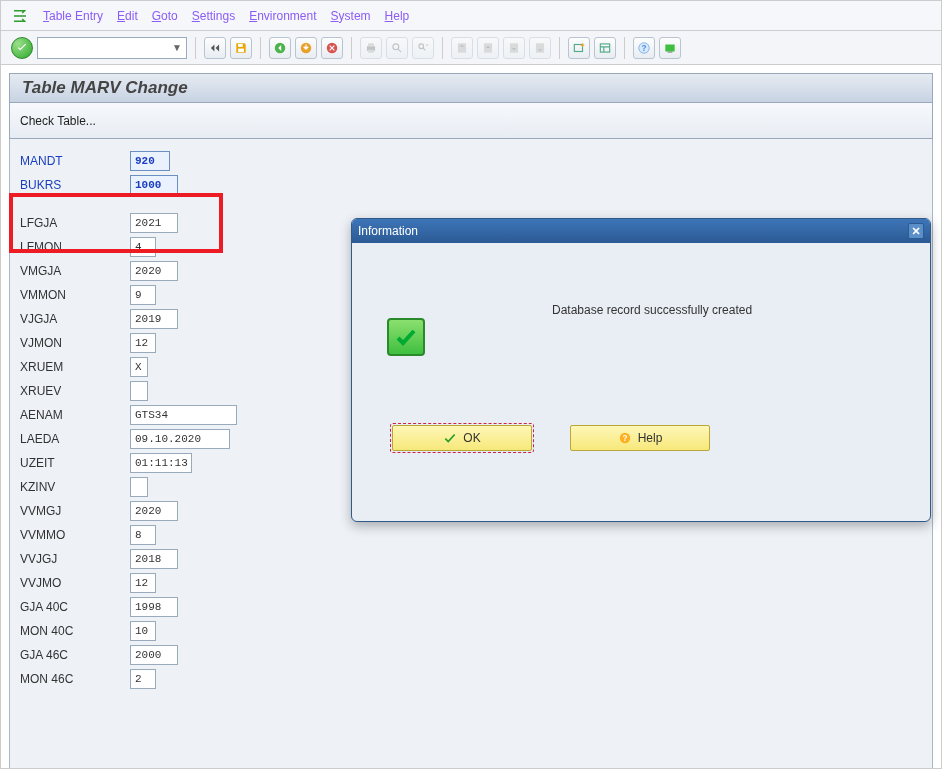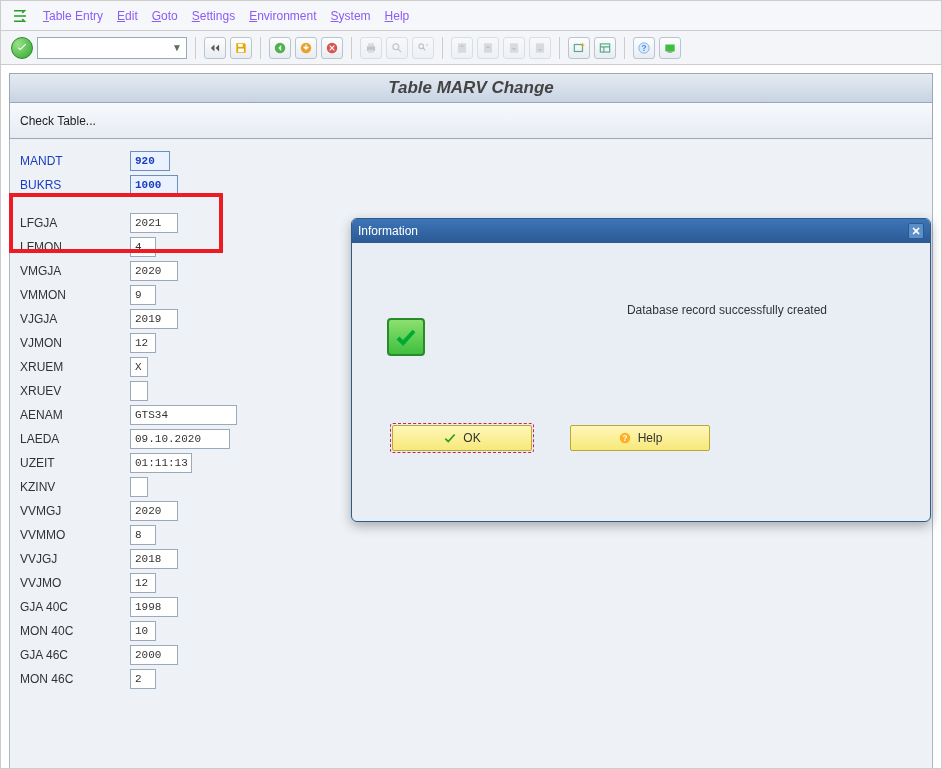--- a/index.html
+++ b/index.html
@@ -16,21 +16,21 @@
   .toolbar { height:34px; background:#f3f5f8; border-bottom:1px solid #ccc; display:flex; align-items:center; padding:0 10px; gap:4px; }
   .toolbar .ok-btn { width:22px; height:22px; border-radius:50%; background:radial-gradient(circle at 30% 30%, #9be08a, #2da82d); border:1px solid #2a8a2a; display:flex; align-items:center; justify-content:center; color:#fff; font-weight:bold; font-size:14px; }
   .toolbar .cmd-field { width:150px; height:22px; border:1px solid #9ab; background:#fff; display:flex; align-items:center; justify-content:flex-end; padding:0 4px; }
   .toolbar .cmd-field .dd { color:#666; font-size:10px; }
   .toolbar .sep { width:1px; height:22px; background:#ccc; margin:0 4px; }
   .toolbar .tbtn { width:22px; height:22px; border:1px solid #b8c4d0; background:linear-gradient(#fdfdfd,#e8edf2); display:flex; align-items:center; justify-content:center; border-radius:3px; }
   .toolbar .tbtn svg { width:14px; height:14px; }
   .toolbar .tbtn.disabled { opacity:0.45; }
 
   
-  .title-band { margin:8px 8px 0 8px; height:30px; background:linear-gradient(#e6ebf2,#c7d3e3); border:1px solid #9aa8bb; display:flex; align-items:center; padding:0 12px;justify-content:center; }
+  .title-band { margin:8px 8px 0 8px; height:30px; background:linear-gradient(#e6ebf2,#c7d3e3); border:1px solid #9aa8bb; display:flex; align-items:center; padding:0 12px; }
   .title-band .title { font-size:17px; font-weight:bold; font-style:italic; color:#444; }
 
   
   .subbar { margin:0 8px; height:36px; background:linear-gradient(#f7f9fc,#e7ecf3); border-left:1px solid #9aa8bb; border-right:1px solid #9aa8bb; border-bottom:1px solid #9aa8bb; display:flex; align-items:center; padding:0 10px; }
   .subbar .action { color:#222; cursor:pointer; }
 
   
   .body-panel { margin:0 8px; border:1px solid #a8b8cc; border-top:none; background:#eef2f7; padding:10px 0 0 10px; height:668px; position:relative; }
 
   .field-row { display:flex; align-items:center; height:24px; }
@@ -43,21 +43,21 @@
   
   .red-box { position:absolute; border:4px solid #ed1c24; pointer-events:none; }
 
   
   .dialog { position:absolute; left:350px; top:217px; width:580px; height:304px; background:#e9eef5; border:1px solid #2f5a8a; border-radius:6px; box-shadow:0 4px 12px rgba(0,0,0,0.3); overflow:hidden; display:flex; flex-direction:column; }
   .dialog .dlg-title { height:24px; background:linear-gradient(#3d75b8,#2b5a94); color:#fff; display:flex; align-items:center; justify-content:space-between; padding:0 6px; font-size:12px; }
   .dialog .dlg-title .close { width:16px; height:16px; background:#5b8fc8; border:1px solid #2b5a94; border-radius:2px; display:flex; align-items:center; justify-content:center; color:#fff; font-size:11px; font-weight:bold; cursor:pointer; }
   .dialog .dlg-body { flex:1; position:relative; }
   .dialog .check-icon { position:absolute; left:35px; top:75px; width:38px; height:38px; background:linear-gradient(#8be06e,#3fbf3f); border:2px solid #2a8a2a; border-radius:4px; display:flex; align-items:center; justify-content:center; }
   .dialog .check-icon svg { width:24px; height:24px; }
-  .dialog .msg { position:absolute; left:200px; top:60px; width:350px; text-align:center; color:#333; }
+  .dialog .msg { position:absolute; left:200px; top:60px; width:350px; color:#333; }
   .dialog .btn-row { position:absolute; left:0; right:16px; bottom:70px; display:flex; padding:0 40px; gap:38px; }
   .dialog .dlg-btn { width:140px; height:26px; background:linear-gradient(#fff7b8,#f7e87a); border:1px solid #b8a838; border-radius:2px; display:flex; align-items:center; justify-content:center; gap:6px; cursor:pointer; position:relative; }
   .dialog .dlg-btn.focus::before { content:""; position:absolute; inset:-3px; border:1px dashed #c24; border-radius:3px; }
   .dialog .dlg-btn .bicon { width:14px; height:14px; display:flex; align-items:center; justify-content:center; }
 
   svg { display:block; }
 </style>
 </head>
 <body>
 

